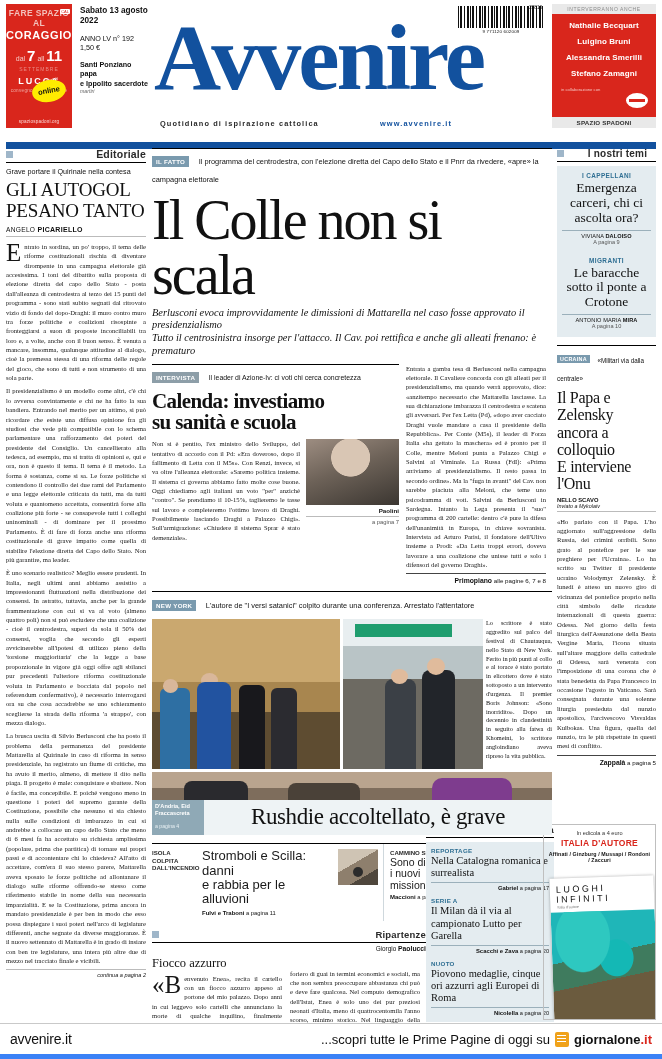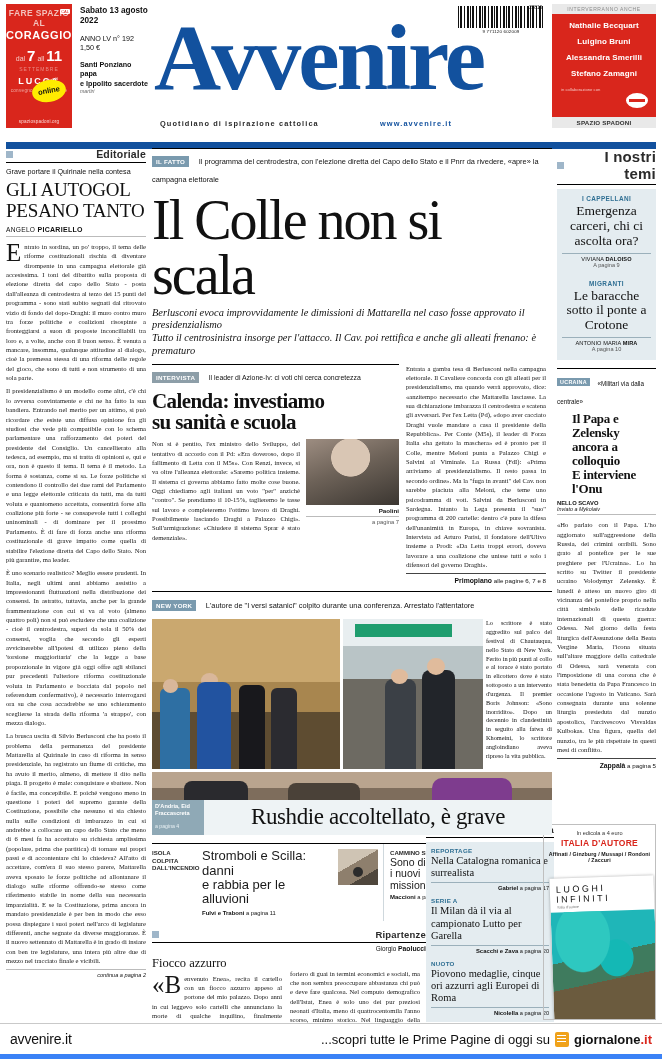--- a/index.html
+++ b/index.html
@@ -180,22 +180,22 @@
   .rushdie-left { width:52px; background:#8fa9b6; color:#fff; padding:3px 3px 2px; }
   .rushdie-left .n { font-size:5.6px; font-weight:bold; line-height:1.2;}
   .rushdie-left .p { font-size:5.2px; margin-top:6px; color:#e9f1f4;}
   .rushdie-title {
     flex:1; background:#eef3f5; font-family:"Liberation Serif", serif;
     font-size:23px; text-align:center; padding:4px 0 5px; letter-spacing:-.4px;
   }
 
   
   .papa-head {
-    font-family:"Liberation Serif", serif; font-weight:bold; font-size:13px;
-    line-height:1.08; margin:4px 15px 4px; letter-spacing:-.3px;
+    font-family:"Liberation Serif", serif; font-weight:normal; font-size:16px;
+    line-height:1.08; margin:4px 0 4px; letter-spacing:-.3px;
   }
   .papa-by { font-size:5.8px; font-weight:bold; border-bottom:1px solid #bbb; padding-bottom:2px;}
   .papa-by i{font-weight:normal;font-size:5.4px;}
 
   
   .promos { display:flex; margin-top:8px; border-top:1px solid #000; }
   .promo-cell { display:flex; padding:5px 5px 5px 0; border-right:1px solid #cfd8dd;}
   .promo-cell:last-child{border-right:none;}
   .pc-kick { width:50px; font-size:6.1px; font-weight:bold; line-height:1.2; color:#2b2b2b; padding-right:4px;}
   .pc-body { flex:1; }
@@ -464,21 +464,21 @@
             <div class="body-txt" style="margin-top:17px;">foriero di guai in termini economici e sociali, ma che non sembra preoccupare abbastanza chi può e deve fare qualcosa. Nel computo demografico dell'Istat, Enea è solo uno dei pur preziosi neonati d'Italia, meno di quattrocentomila l'anno scorso, minimo storico. Nel linguaggio della cronaca si è soliti parlare di «crescita zero» ma in realtà siamo a numeri negativi da molti anni. E invece la nascita è sempre un evento che merita attenzione e gratitudine, perché ogni vita che viene al mondo porta con sé un pezzo di futuro. A Enea, e a tutti i bambini come lui, va davvero il benvenuto.</div>
 
           </div>
         </div>
       </div>
     </div>
 
     <div class="col-right">
       <div class="sec-head">
         <span class="sec-sq"></span>
-        <span class="sec-title" style="font-size:15px;">I nostri temi</span>
+        <span class="sec-title" style="font-size:10px;text-align:center;">I nostri temi</span>
       </div>
 
       <div class="temi-box">
         <div class="temi-kick">I CAPPELLANI</div>
         <div class="temi-title">Emergenza carceri, chi ci ascolta ora?</div>
         <div class="temi-by">
           <span>VIVIANA</span>
           <b>DALOISO</b>
         </div>
         <div class="temi-pag">A pagina 9</div>

